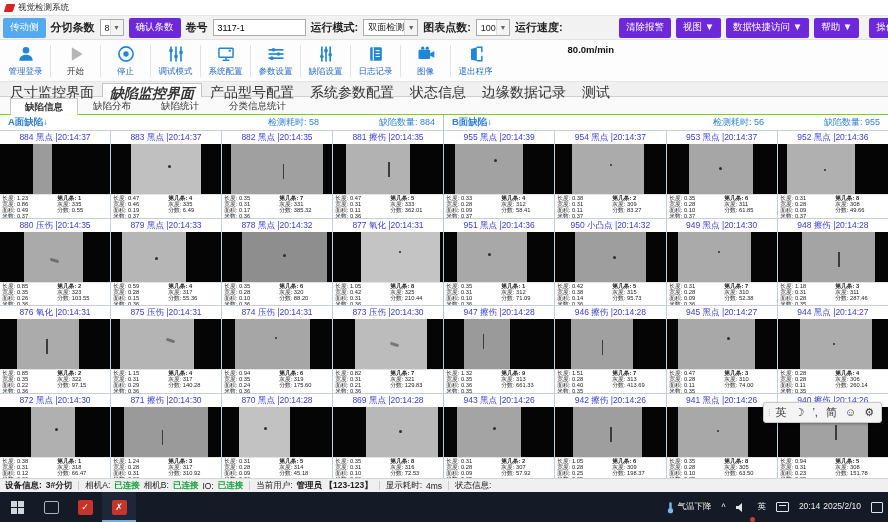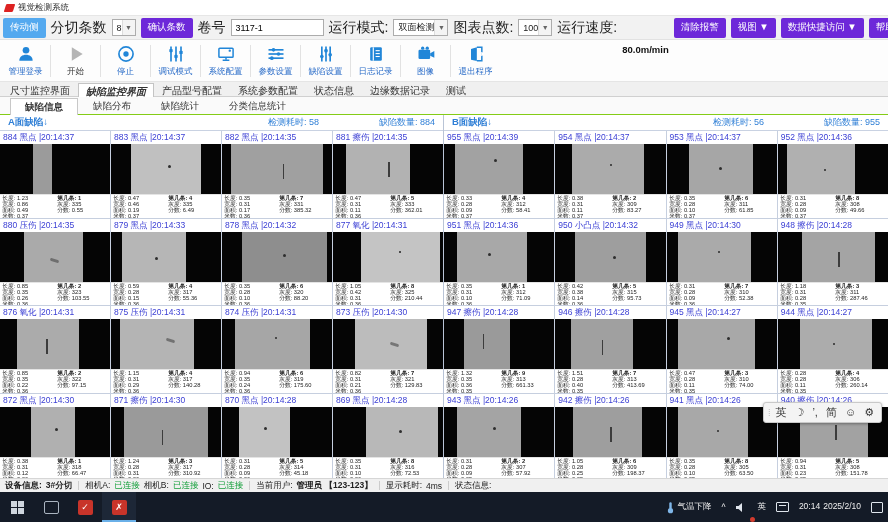--- a/index.html
+++ b/index.html
@@ -9,77 +9,77 @@
   
   .titlebar { height:15px; display:flex; align-items:center; gap:4px; padding:0 5px; background:#fff; }
   .logo { width:9px; height:8px; background:#d22; transform:skewX(-18deg); border-radius:1px; }
   .title-text { font-size:8.5px; color:#333; }
 
   
   .toolbar1 { height:25px; background:#f2f2f2; border-top:1px solid #e6e6e6; border-bottom:1px solid #e2e2e2;
               display:flex; align-items:center; gap:5px; padding:0 3px; white-space:nowrap; }
   .btn-solid { background:#6d28d9; color:#fff; font-size:9.5px; padding:3.5px 7px; border-radius:2px; border:none; cursor:pointer; }
   .btn-side  { background:#54a9ef; }
-  .lab { font-size:14px; color:#222; font-weight:normal; }
+  .lab { font-size:11px; color:#222; font-weight:bold; }
   .combo { background:#fff; border:1px solid #acacac; height:17px; display:flex; align-items:center;
            font-size:9px; padding-left:4px; position:relative; }
   .combo .arr { margin-left:auto; width:13px; height:100%; display:flex; align-items:center; justify-content:center;
                 color:#666; font-size:7px; border-left:1px solid #ddd; background:#f4f4f4; }
   .txt-input { border:1px solid #acacac; height:17px; font-size:9px; padding:0 4px; background:#fff; }
   .speed-val { font-size:9.5px; font-weight:bold; color:#111;margin-top:44px; }
   .spacer { flex:1; }
 
   
   .toolbar2 { height:42px; background:#fdfdfd; display:flex; align-items:center; padding:0 2px; border-bottom:1px solid #e5e5e5; }
   .tb-btn { width:47px; height:40px; display:flex; flex-direction:column; align-items:center; justify-content:center; gap:1px; cursor:pointer; }
   .tb-ic { width:21px; height:21px; display:flex; align-items:center; justify-content:center; }
   .tb-ic svg { width:20px; height:20px; }
   .tb-lb { font-size:8.5px; color:#2a6cc8; }
   .tb-lb.dark { color:#333; }
   .tb-div { width:1px; height:32px; background:#e2e2e2; margin:0 1px; }
 
   
   .maintabs { height:15px; background:#f0f0f0; display:flex; align-items:flex-end; padding-left:2px; border-bottom:1px solid #d0d0d0; }
-  .mtab { font-size:10px; padding:1px 7px 1px; color:#333; border:1px solid transparent; border-bottom:none; cursor:pointer; height:14px;margin-top:32px; }
+  .mtab { font-size:14px; padding:1px 7px 1px; color:#333; border:1px solid transparent; border-bottom:none; cursor:pointer; height:14px;margin-top:32px; }
   .mtab.active { background:#fff; border-color:#c4c4c4; font-weight:bold; position:relative; top:1px;font-style:italic; }
 
   
   .subtabs { height:18px; background:#fafafa; display:flex; align-items:flex-end; padding-left:10px; border-bottom:1px solid #84cc16; }
   .stab { font-size:9.5px; padding:2px 14px; color:#333; cursor:pointer; border:1px solid transparent; border-bottom:none; height:17px; }
   .stab.active { background:#fff; border-color:#c8c8c8; font-weight:bold; position:relative; top:1px; }
 
   
   .panels { display:flex; height:363px; }
   .panel { width:444px; border-right:1px solid #b9c4d6; display:flex; flex-direction:column; overflow:hidden; }
   .panel:last-child { border-right:none; }
   .panel-h { height:16px; display:flex; align-items:center; padding:0 8px; border-bottom:1px solid #c9d2e2; background:#fff; flex:none; }
   .panel-title { font-size:9.5px; font-weight:bold; color:#2f7fd6; }
   .panel-mid { margin-left:auto; margin-right:60px; font-size:9px; color:#2f7fd6; }
   .panel-cnt { font-size:9px; color:#2f7fd6; }
   .grid { flex:1; display:grid; grid-template-columns:repeat(4,1fr); grid-auto-rows:86.7px; gap:1px; background:#c6cfdf; }
   .cell { background:#fff; display:flex; flex-direction:column; overflow:hidden; cursor:pointer; }
-  .cell-h { height:13px; flex:none; font-size:8.5px; color:#3a3ed4; padding:1px 3px 0; white-space:nowrap; overflow:hidden; }
+  .cell-h { height:13px; flex:none; font-size:8.5px; color:#3a3ed4; padding:1px 3px 0; white-space:nowrap; overflow:hidden;text-align:center; }
   .cell-img { height:50px; flex:none; position:relative; }
   .mark { position:absolute; }
   .mark-dot    { width:3px; height:3px; background:#2e2e2e; border-radius:50%; }
   .mark-speck  { width:2px; height:2px; background:#4a4a4a; }
   .mark-line   { width:1.5px; height:15px; background:#3c3c3c; }
   .mark-smudge { width:9px; height:3px; background:rgba(60,60,60,.55); transform:rotate(18deg); border-radius:2px; }
   .cell-stats { flex:1; overflow:hidden; border-top:1px solid #e4e4e4; }
   .stats-inner { font-size:8px; line-height:1.06; transform:scale(0.72); transform-origin:0 0; width:139%;
                  display:flex; padding:1px 3px; color:#222; }
   .col-l { width:52%; }
   .col-r { width:48%; }
   .col-r .b { font-weight:bold; }
 
   
   .statusbar { height:14px; background:#f0f0f0; border-top:1px solid #d6d6d6; display:flex; align-items:center;
                gap:4px; padding:0 5px; font-size:8.5px; white-space:nowrap; }
   .sb-b { font-weight:bold; }
-  .sb-green { color:#18a13e; font-weight:normal;text-align:center; }
+  .sb-green { color:#18a13e; font-weight:bold;text-align:center; }
   .sb-sep { width:1px; height:9px; background:#ccc; margin:0 2px; }
 
   
   .taskbar { height:30px; background:#141b27; display:flex; align-items:center; color:#eee; }
   .tk-btn { width:34px; height:30px; display:flex; align-items:center; justify-content:center; cursor:pointer; }
   .tk-btn.active { box-shadow:inset 0 -2px 0 #6ab0e8; background:#1d2737; }
   .win-logo { display:grid; grid-template-columns:6px 6px; grid-template-rows:6px 6px; gap:1px; }
   .win-logo span { background:#cfd6de; }
   .redapp { width:15px; height:15px; background:#c8342a; border-radius:2px; color:#fff; font-size:9px;
             display:flex; align-items:center; justify-content:center; font-weight:bold; }

